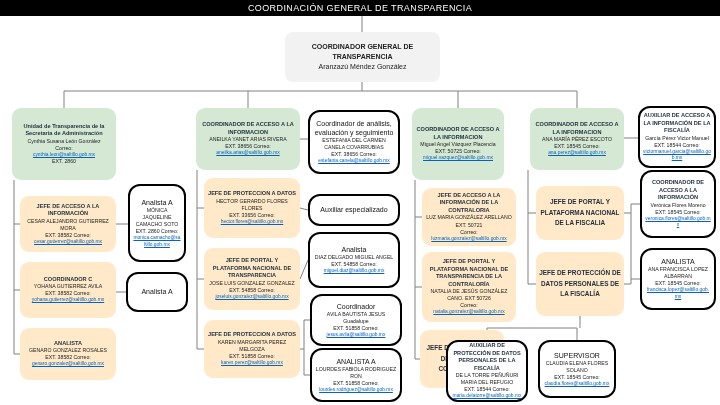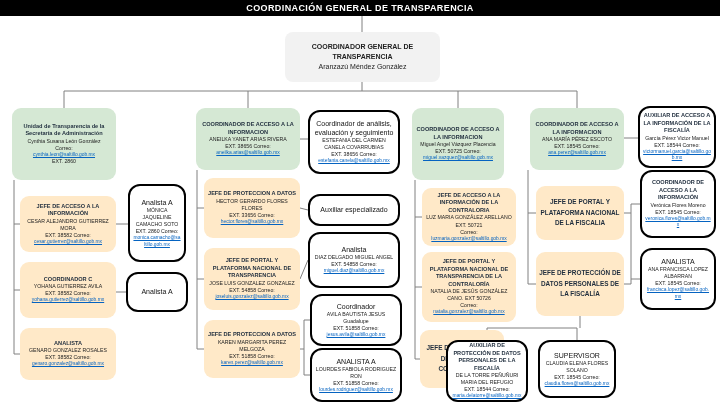--- a/index.html
+++ b/index.html
@@ -1,20 +1,20 @@
 <!DOCTYPE html>
 <html><head>
 <meta charset="utf-8">
 <style>
   html,body{margin:0;padding:0;background:#fff;}
   #canvas{position:relative;width:720px;height:405px;background:#ffffff;overflow:hidden;
           font-family:"Liberation Sans", sans-serif;}
   #titlebar{position:absolute;left:0;top:0;width:720px;height:16px;background:#000;
             color:#fff;display:flex;align-items:center;justify-content:center;
-            font-size:9px;font-weight:bold;letter-spacing:.4px;}
+            font-size:9px;font-weight:normal;letter-spacing:.4px;}
   #rootbox{position:absolute;left:285px;top:32px;width:155px;height:50px;background:#f2f2f2;
            border-radius:8px;display:flex;flex-direction:column;align-items:center;
            justify-content:center;text-align:center;padding:2px;box-sizing:border-box;}
   #rootbox .rt{font-size:7px;font-weight:600;color:#222;line-height:1.45;}
   #rootbox .rn{font-size:7px;color:#222;line-height:1.45;}
   svg.wires{position:absolute;left:0;top:0;}
   svg.wires line, svg.wires polyline{stroke:#808080;stroke-width:1;fill:none;}
   .box{position:absolute;box-sizing:border-box;display:flex;flex-direction:column;
        align-items:center;justify-content:center;text-align:center;padding:2px 3px;
        border-radius:9px;}

